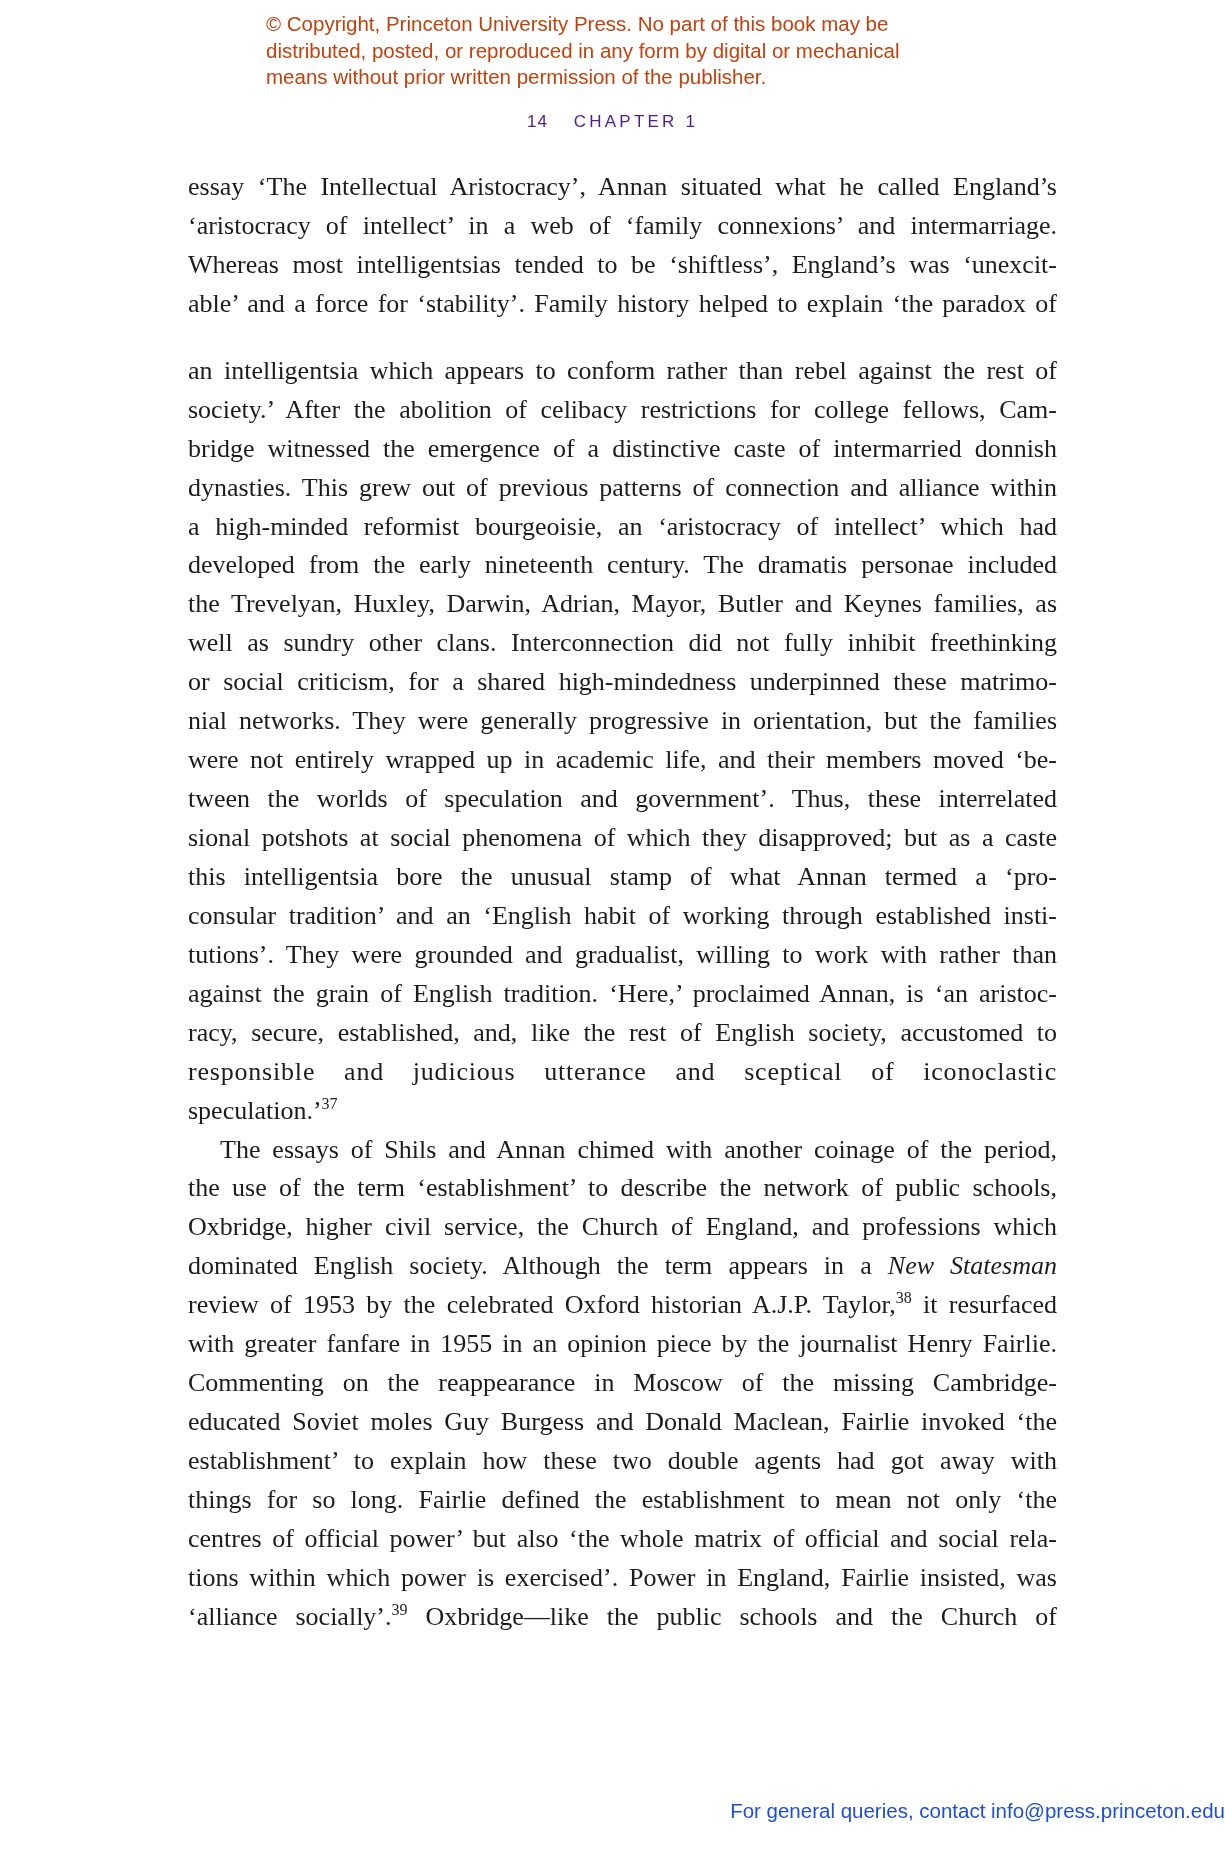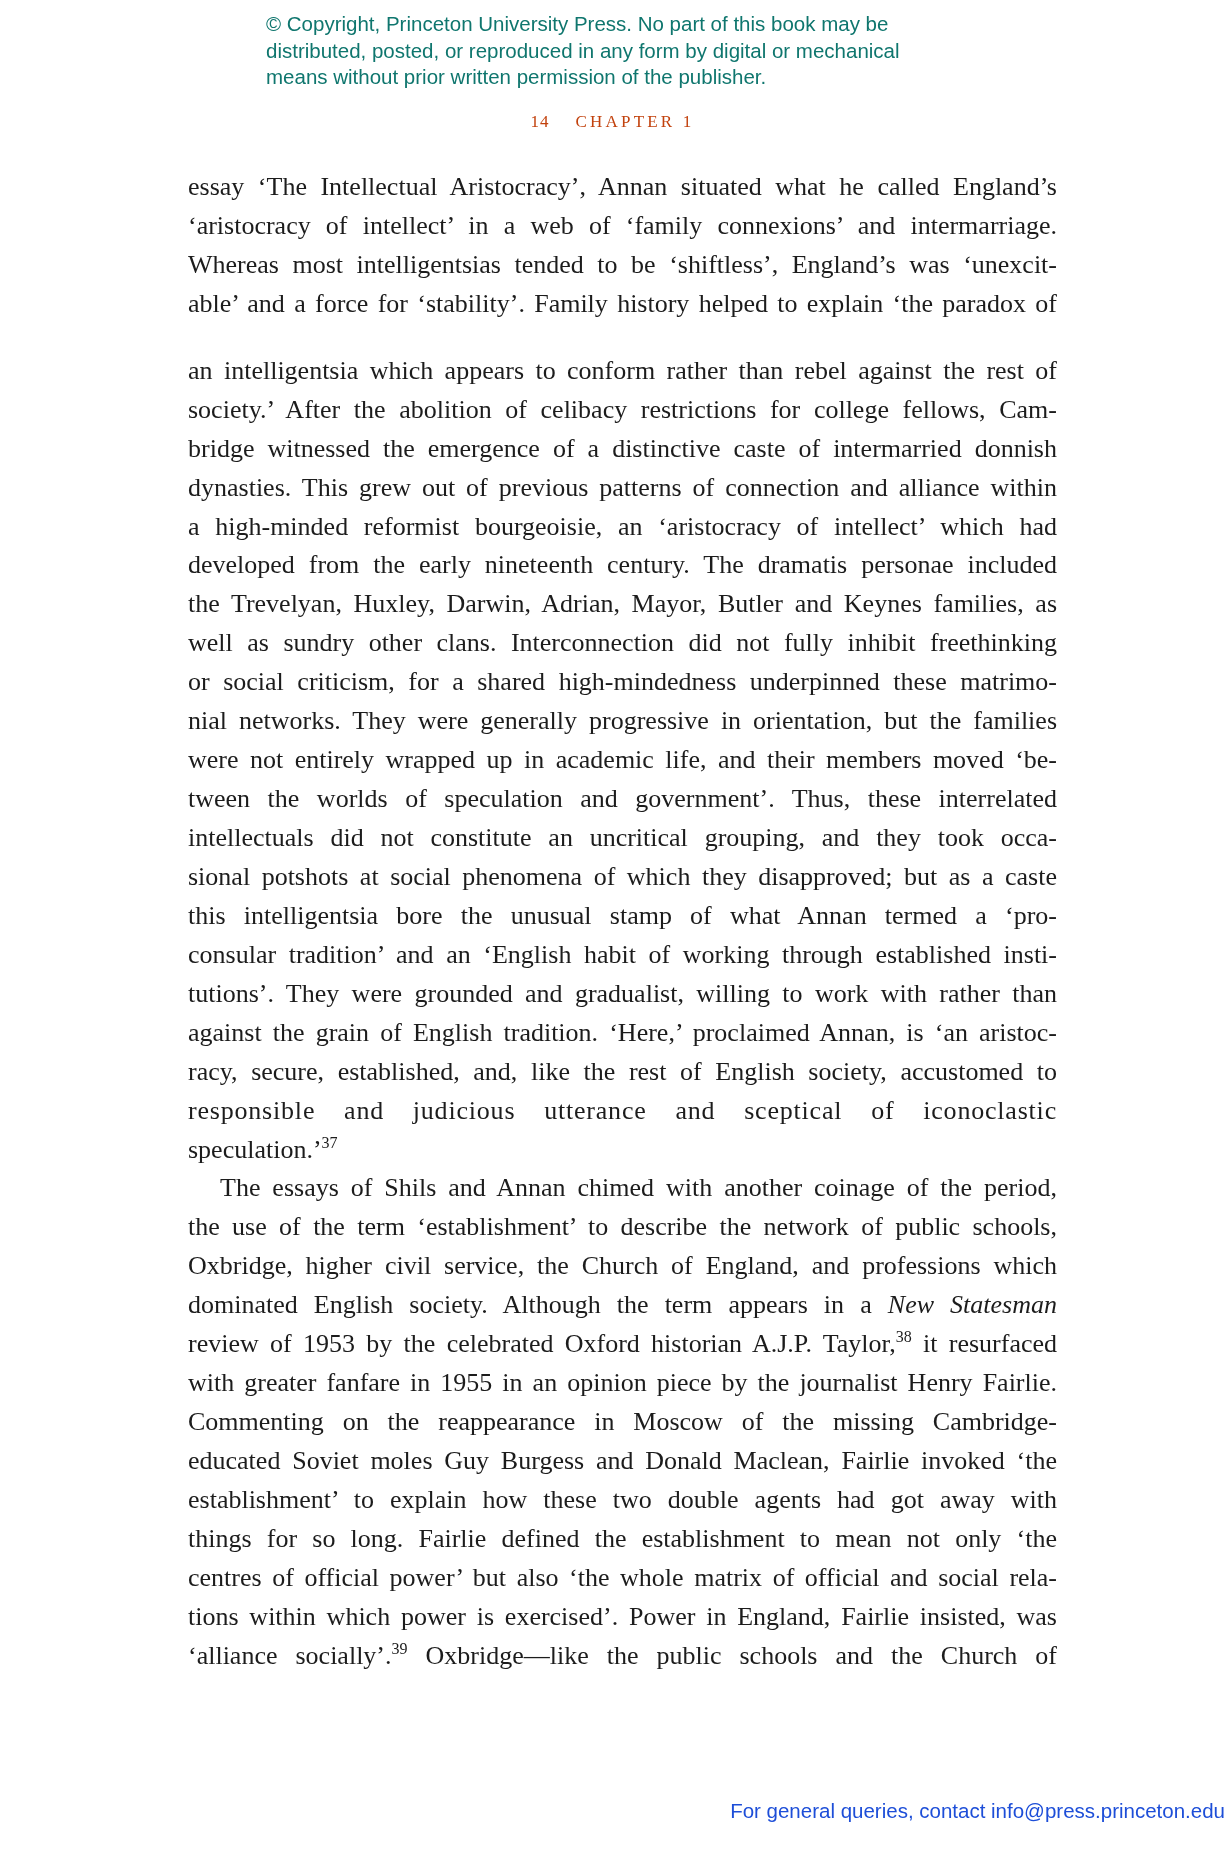--- a/index.html
+++ b/index.html
@@ -15,33 +15,33 @@
       color: #1a1a1a;
     }
     .copyright {
       position: absolute;
       left: 266px;
       top: 11px;
       width: 760px;
       font-family: "Liberation Sans", sans-serif;
       font-size: 20.5px;
       line-height: 26.5px;
-      color: #0f766e;
+      color: #c2410c;
     }
     .copyright div { white-space: nowrap; }
     .running-head {
       position: absolute;
       left: 0;
       width: 1225px;
       top: 112px;
       text-align: center;
-      font-family: Liberation Serif, serif;
+      font-family: Liberation Sans, sans-serif;
       font-size: 17px;
       letter-spacing: 3.2px;
-      color: #c2410c;
+      color: #4c1d95;
     }
     .running-head .page-num { margin-right: 26px; letter-spacing: 1px; }
     .body-text {
       position: absolute;
       left: 188px;
       top: 168px;
       width: 869px;
       font-family: "Liberation Serif", serif;
       font-size: 26px;
       line-height: 38.95px;
@@ -101,21 +101,20 @@
   <span class="line" style="word-spacing: 0px;"><span>bridge witnessed the emergence of a distinctive caste of intermarried donnish</span></span>
   <span class="line" style="word-spacing: 0px;"><span>dynasties. This grew out of previous patterns of connection and alliance within</span></span>
   <span class="line" style="word-spacing: 0px;"><span>a high-minded reformist bourgeoisie, an ‘aristocracy of intellect’ which had</span></span>
   <span class="line" style="word-spacing: 0px;"><span>developed from the early nineteenth century. The dramatis personae included</span></span>
   <span class="line" style="word-spacing: 0px;"><span>the Trevelyan, Huxley, Darwin, Adrian, Mayor, Butler and Keynes families, as</span></span>
   <span class="line" style="word-spacing: 0px;"><span>well as sundry other clans. Interconnection did not fully inhibit freethinking</span></span>
   <span class="line" style="word-spacing: 0px;"><span>or social criticism, for a shared high-mindedness underpinned these matrimo-</span></span>
   <span class="line" style="word-spacing: 0px;"><span>nial networks. They were generally progressive in orientation, but the families</span></span>
   <span class="line" style="word-spacing: 0px;"><span>were not entirely wrapped up in academic life, and their members moved ‘be-</span></span>
   <span class="line" style="word-spacing: 0px;"><span>tween the worlds of speculation and government’. Thus, these interrelated</span></span>
-  <span class="line" style="word-spacing: 0px;"><span>intellectuals did not constitute an uncritical grouping, and they took occa-</span></span>
   <span class="line" style="word-spacing: 0px;"><span>sional potshots at social phenomena of which they disapproved; but as a caste</span></span>
   <span class="line" style="word-spacing: 0px;"><span>this intelligentsia bore the unusual stamp of what Annan termed a ‘pro-</span></span>
   <span class="line" style="word-spacing: 0px;"><span>consular tradition’ and an ‘English habit of working through established insti-</span></span>
   <span class="line" style="word-spacing: 0px;"><span>tutions’. They were grounded and gradualist, willing to work with rather than</span></span>
   <span class="line" style="word-spacing: 0px;"><span>against the grain of English tradition. ‘Here,’ proclaimed Annan, is ‘an aristoc-</span></span>
   <span class="line" style="word-spacing: 0px;"><span>racy, secure, established, and, like the rest of English society, accustomed to</span></span>
   <span class="line wide" style="word-spacing: 0px;"><span>responsible and judicious utterance and sceptical of iconoclastic</span></span>
   <span class="line last"><span>speculation.’</span><sup>37</sup></span>
   <span class="line indent" style="word-spacing: 0px;"><span>The essays of Shils and Annan chimed with another coinage of the period,</span></span>
   <span class="line" style="word-spacing: 0px;"><span>the use of the term ‘establishment’ to describe the network of public schools,</span></span>

